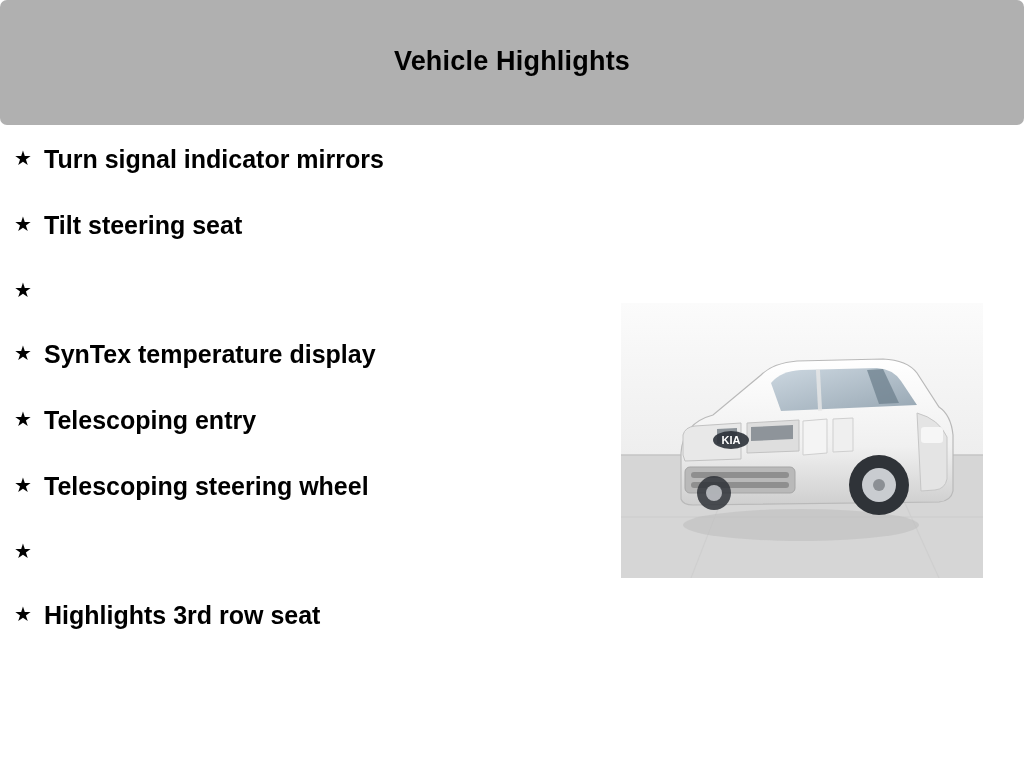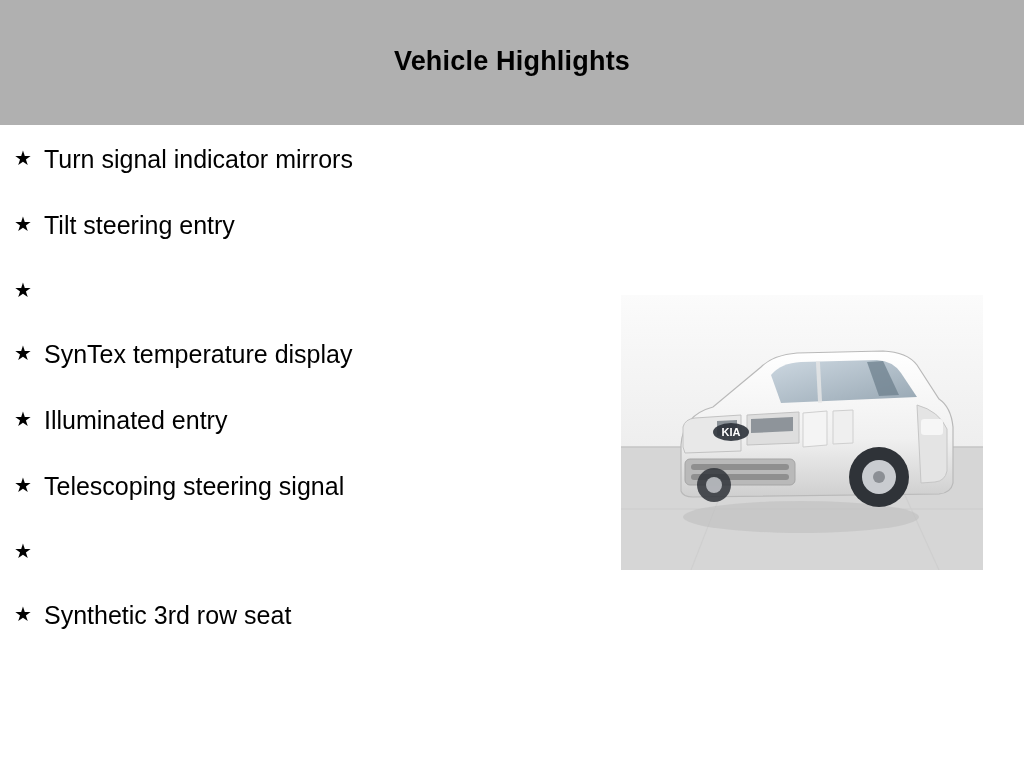--- a/index.html
+++ b/index.html
@@ -22,20 +22,21 @@
   .header-band {
     position: absolute;
     left: 0;
     top: 0;
     width: 1024px;
     height: 125px;
     background: #b0b0b0;
     display: flex;
     align-items: center;
     justify-content: center;
+    border-radius: 7px;
   }
   .header-title {
     font-size: 27px;
     font-weight: bold;
     color: #000000;
     letter-spacing: 0.2px;
     margin-bottom: 3px;
     font-family: "Liberation Sans", sans-serif;
   }
   .content {
@@ -66,30 +67,30 @@
     width: 30px;
     font-size: 20px;
     line-height: 30px;
     color: #000000;
     text-align: left;
     font-family: "Liberation Serif", serif;
   }
   .highlight-label {
     flex: 1 1 auto;
     font-size: 25px;
-    font-weight: normal;
+    font-weight: bold;
     line-height: 33px;
     color: #000000;
     max-width: 520px;
     font-family: "Liberation Sans", sans-serif;
   }
   .vehicle-photo {
     position: absolute;
     left: 621px;
-    top: 170px;
+    top: 178px;
     width: 362px;
     height: 275px;
     overflow: hidden;
     background: #f4f4f4;
   }
   .photo-svg {
     display: block;
     width: 362px;
     height: 275px;
   }
@@ -105,43 +106,43 @@
 
   <div class="content">
 
     <ul class="highlights">
       <li class="highlight-item">
         <span class="bullet-star">★</span>
         <span class="highlight-label">Turn signal indicator mirrors</span>
       </li>
       <li class="highlight-item">
         <span class="bullet-star">★</span>
-        <span class="highlight-label">Tilt steering entry</span>
+        <span class="highlight-label">Tilt steering seat</span>
       </li>
       <li class="highlight-item">
         <span class="bullet-star">★</span>
       </li>
       <li class="highlight-item">
         <span class="bullet-star">★</span>
         <span class="highlight-label">SynTex temperature display</span>
       </li>
       <li class="highlight-item">
         <span class="bullet-star">★</span>
-        <span class="highlight-label">Illuminated entry</span>
-      </li>
-      <li class="highlight-item">
-        <span class="bullet-star">★</span>
-        <span class="highlight-label">Telescoping steering signal</span>
-      </li>
-      <li class="highlight-item">
-        <span class="bullet-star">★</span>
-      </li>
-      <li class="highlight-item">
-        <span class="bullet-star">★</span>
-        <span class="highlight-label">Synthetic 3rd row seat</span>
+        <span class="highlight-label">Telescoping entry</span>
+      </li>
+      <li class="highlight-item">
+        <span class="bullet-star">★</span>
+        <span class="highlight-label">Telescoping steering wheel</span>
+      </li>
+      <li class="highlight-item">
+        <span class="bullet-star">★</span>
+      </li>
+      <li class="highlight-item">
+        <span class="bullet-star">★</span>
+        <span class="highlight-label">Highlights 3rd row seat</span>
       </li>
     </ul>
 
     <div class="vehicle-photo">
       <svg class="photo-svg" viewBox="0 0 362 275" xmlns="http://www.w3.org/2000/svg">
         <defs>
           <linearGradient id="bgGrad" x1="0" y1="0" x2="0" y2="1">
             <stop offset="0%" stop-color="#fbfbfb"></stop>
             <stop offset="55%" stop-color="#eeeeee"></stop>
             <stop offset="100%" stop-color="#d9d9d9"></stop>

